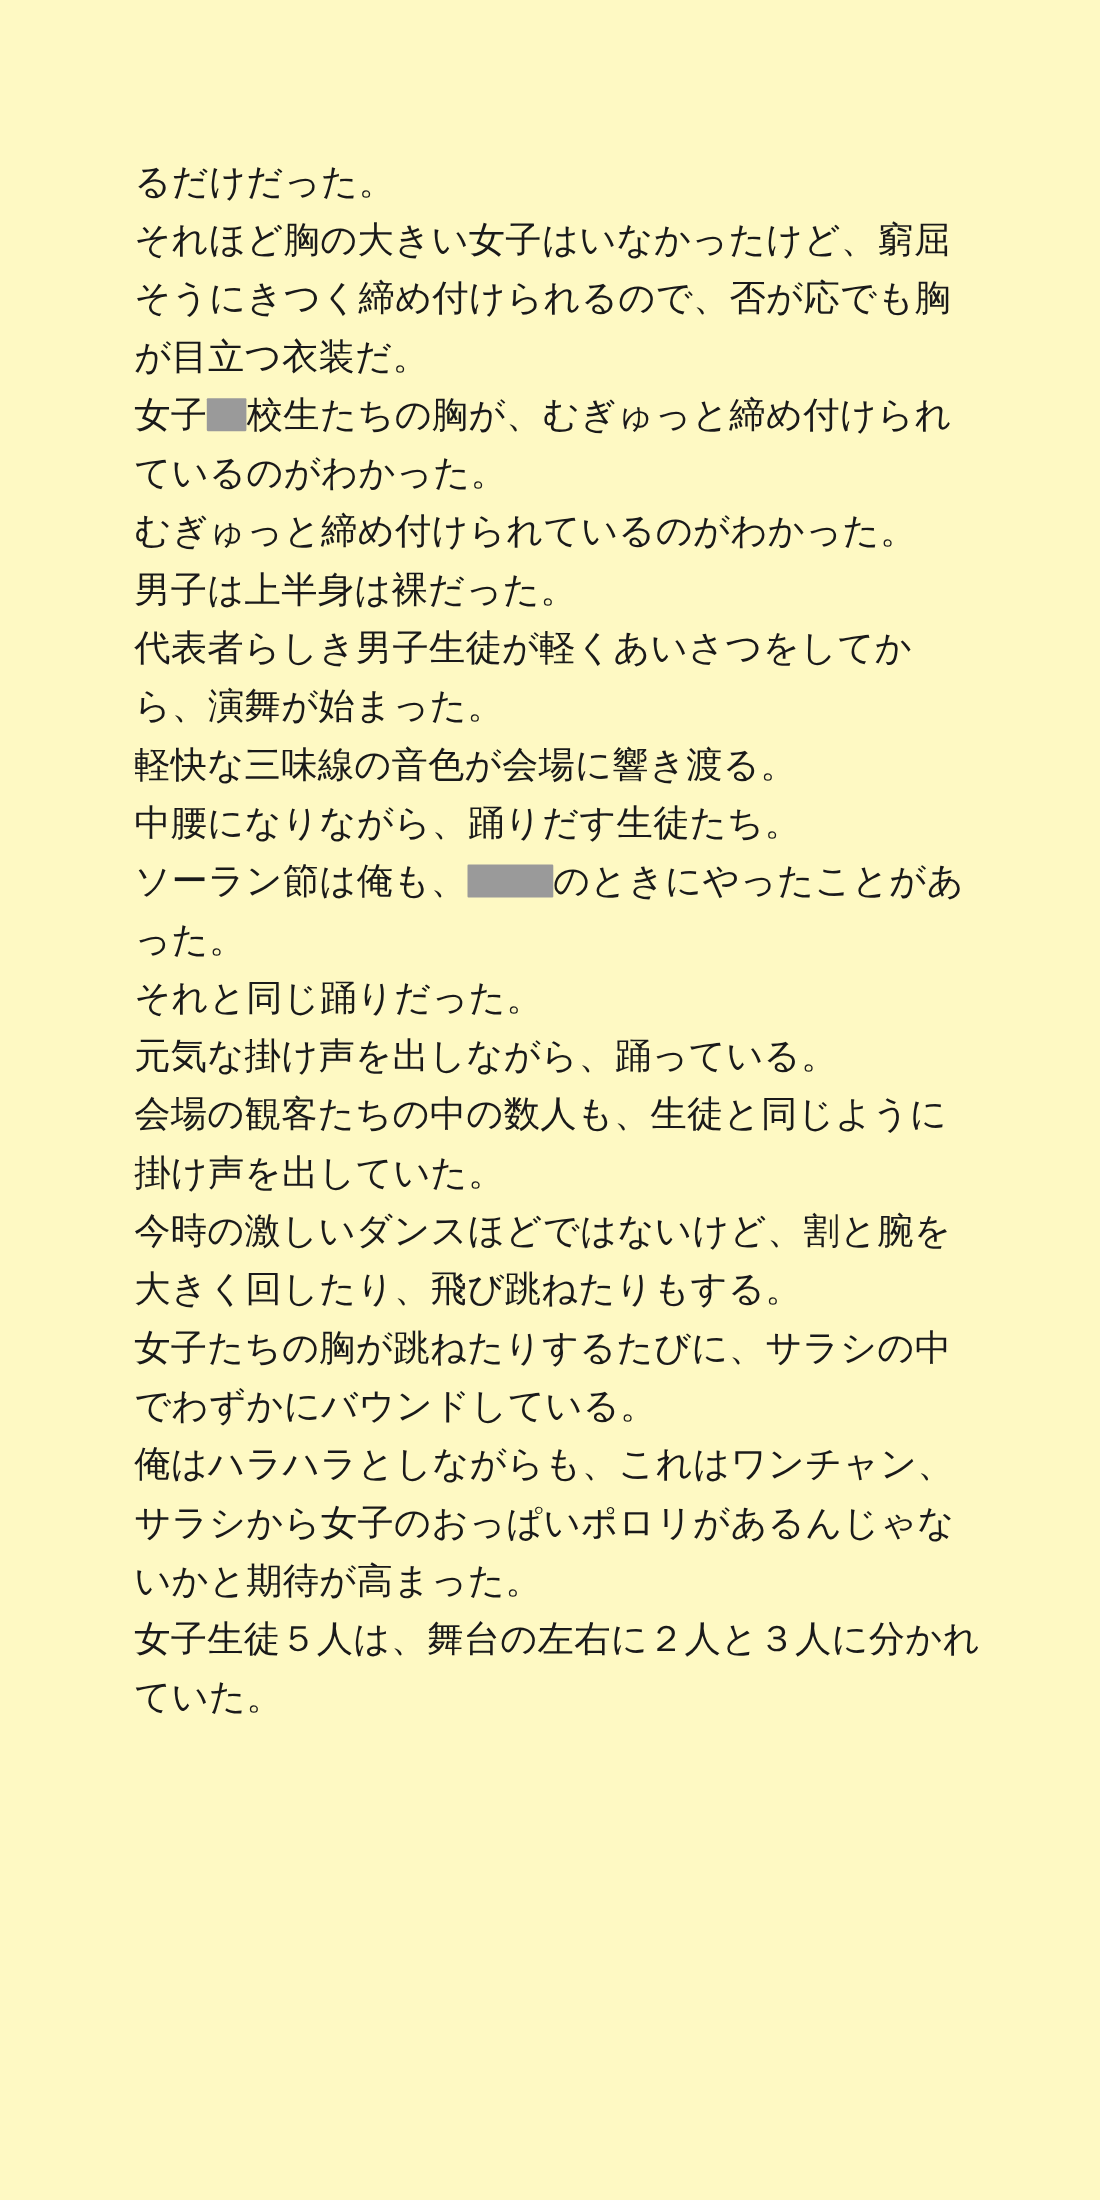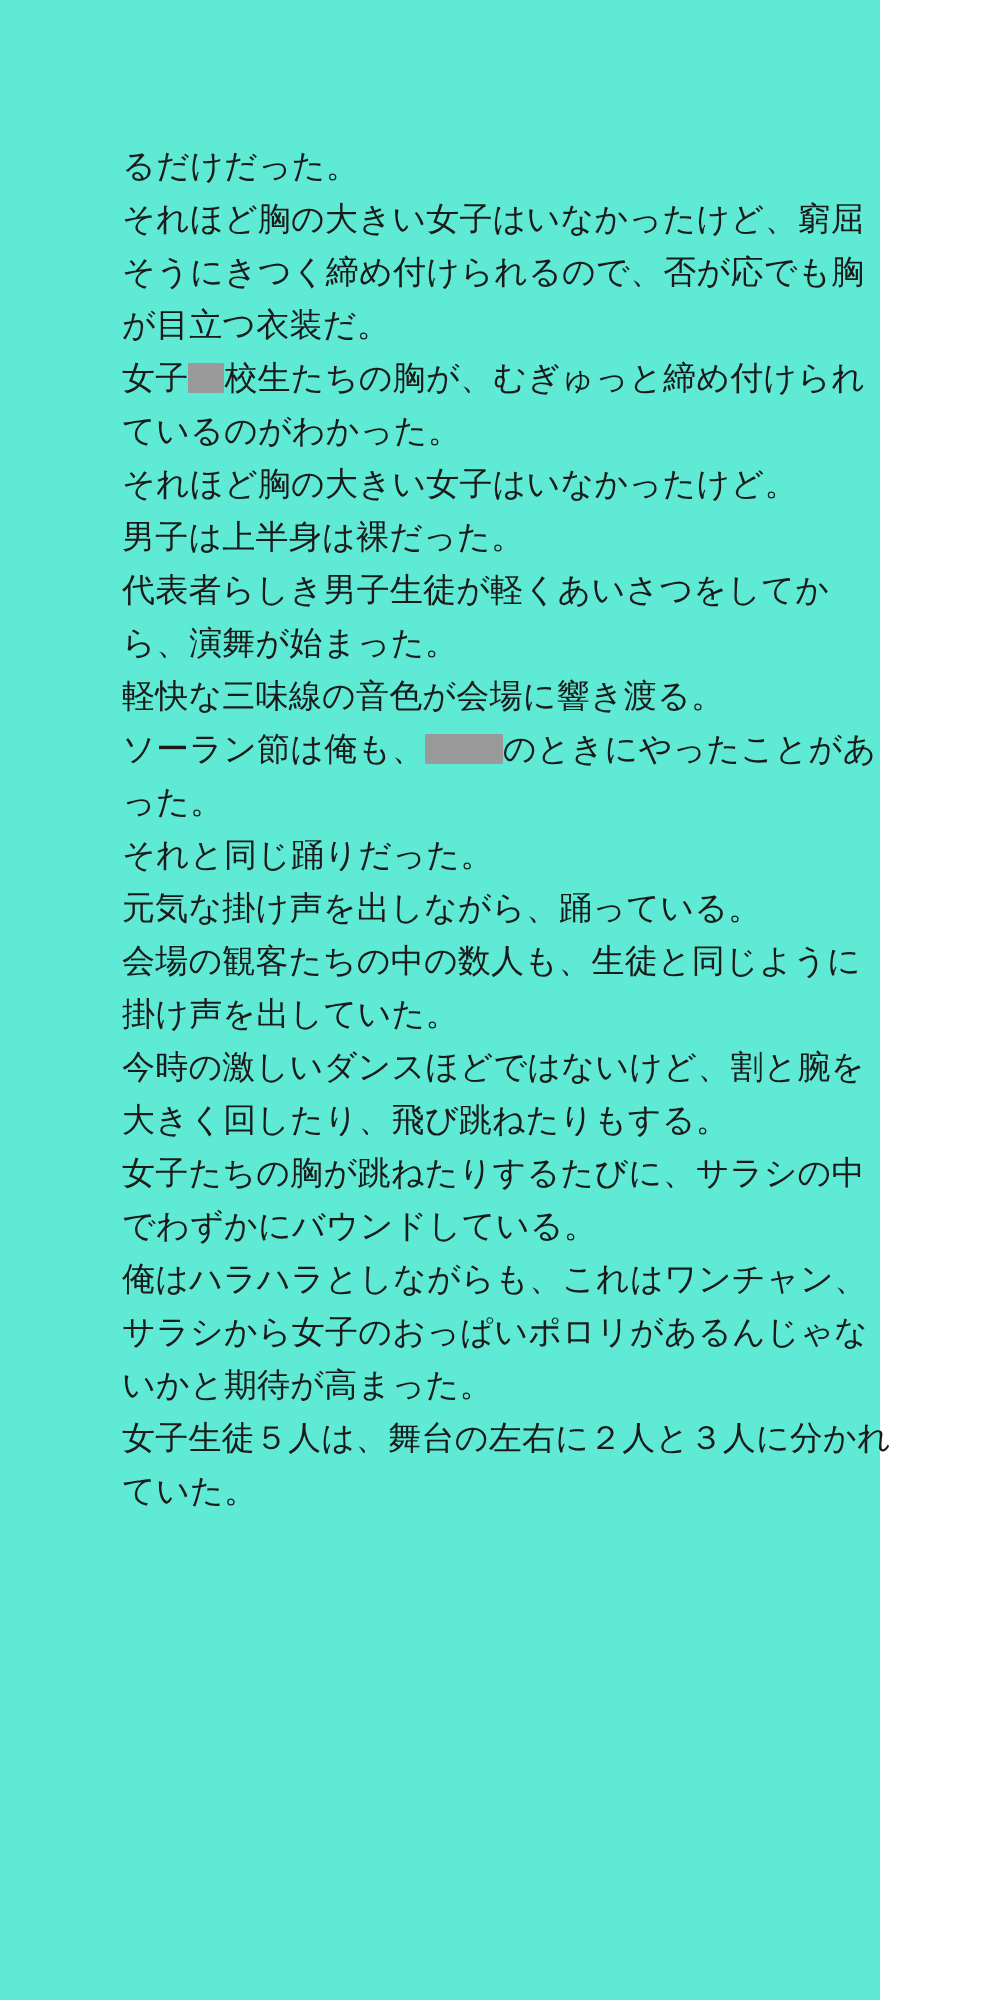--- a/index.html
+++ b/index.html
@@ -9,23 +9,23 @@
   }
   body {
     width: 1000px;
     height: 2000px;
     font-family: "Liberation Serif", "DejaVu Serif", serif;
     color: #1a1a1a;
     overflow: hidden;
   }
   .page {
     position: relative;
-    width: 880px;
+    width: 1000px;
     height: 2000px;
-    background: #5eead4;
+    background: #fef9c3;
     box-sizing: border-box;
   }
   .text-block {
     position: absolute;
     left: 122px;
     top: 140px;
     width: 770px;
   }
   .line {
     font-size: 33px;
@@ -52,24 +52,25 @@
   }
 </style>
 </head>
 <body>
 
 <div class="page">
   <div class="text-block" id="story-body">
       <div class="line"><span>るだけだった。</span></div>
       <div class="line"><span>それほど胸の大きい女子はいなかったけど、窮屈そうにきつく締め付けられるので、否が応でも胸が目立つ衣装だ。</span></div>
       <div class="line"><span>女子</span><span class="redact redact-sm"></span><span>校生たちの胸が、むぎゅっと締め付けられているのがわかった。</span></div>
-      <div class="line"><span>それほど胸の大きい女子はいなかったけど。</span></div>
+      <div class="line"><span>むぎゅっと締め付けられているのがわかった。</span></div>
       <div class="line"><span>男子は上半身は裸だった。</span></div>
       <div class="line"><span>代表者らしき男子生徒が軽くあいさつをしてから、演舞が始まった。</span></div>
       <div class="line"><span>軽快な三味線の音色が会場に響き渡る。</span></div>
+      <div class="line"><span>中腰になりながら、踊りだす生徒たち。</span></div>
       <div class="line"><span>ソーラン節は俺も、</span><span class="redact redact-lg"></span><span>のときにやったことがあった。</span></div>
       <div class="line"><span>それと同じ踊りだった。</span></div>
       <div class="line"><span>元気な掛け声を出しながら、踊っている。</span></div>
       <div class="line"><span>会場の観客たちの中の数人も、生徒と同じように掛け声を出していた。</span></div>
       <div class="line"><span>今時の激しいダンスほどではないけど、割と腕を大きく回したり、飛び跳ねたりもする。</span></div>
       <div class="line"><span>女子たちの胸が跳ねたりするたびに、サラシの中でわずかにバウンドしている。</span></div>
       <div class="line"><span>俺はハラハラとしながらも、これはワンチャン、サラシから女子のおっぱいポロリがあるんじゃないかと期待が高まった。</span></div>
       <div class="line"><span>女子生徒５人は、舞台の左右に２人と３人に分かれていた。</span></div>
     </div>
 </div>

